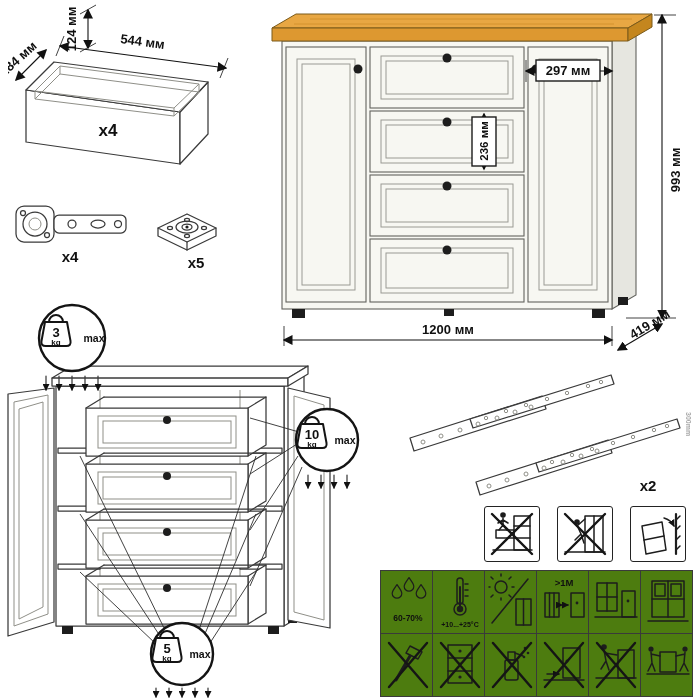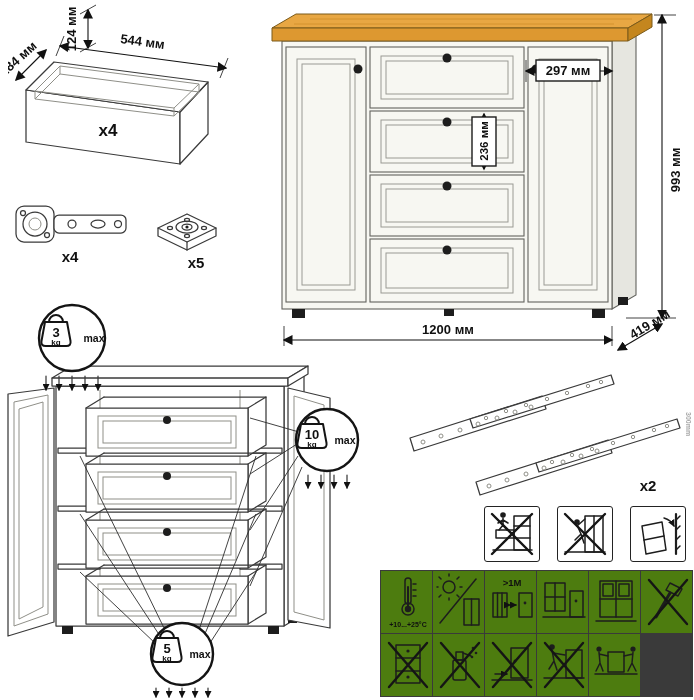--- a/index.html
+++ b/index.html
@@ -414,20 +414,28 @@
         <line class="ic" x1="10" y1="30" x2="30" y2="26"></line>
         <path class="ic" d="M30,8 A16,16 0 0 1 40,16" marker-end="url(#arrs)"></path>
       </svg>
     </div>
   </div>
 
   <div class="abs care-grid" style="left:380px;top:570px">
 
     <div class="care-cell">
       <svg width="48" height="58" viewBox="0 0 48 58">
+        <path class="ic" transform="translate(13,18) scale(.8)" d="M0,-8 C3,-3.5 6,-.5 6,3 A6,6 0 1 1 -6,3 C-6,-.5 -3,-3.5 0,-8 Z"></path>
+        <path class="ic" transform="translate(25,11) scale(.8)" d="M0,-8 C3,-3.5 6,-.5 6,3 A6,6 0 1 1 -6,3 C-6,-.5 -3,-3.5 0,-8 Z"></path>
+        <path class="ic" transform="translate(37,18) scale(.8)" d="M0,-8 C3,-3.5 6,-.5 6,3 A6,6 0 1 1 -6,3 C-6,-.5 -3,-3.5 0,-8 Z"></path>
+        <text class="ictxt" x="24" y="48">60-70%</text>
+      </svg>
+    </div>
+    <div class="care-cell">
+      <svg width="48" height="58" viewBox="0 0 48 58">
         <rect class="ic" x="21" y="5" width="6" height="26" rx="3"></rect>
         <circle class="ic" cx="24" cy="36" r="6"></circle>
         <circle class="icf" cx="24" cy="36" r="3.2"></circle>
         <line class="ic" x1="24" y1="14" x2="24" y2="33" style="stroke-width:2"></line>
         <path class="ic" d="M29,11 h3 M29,17 h3 M29,23 h3"></path>
         <text class="ictxt2" x="24" y="54">+10...+25°C</text>
       </svg>
     </div>
     <div class="care-cell">
       <svg width="48" height="58" viewBox="0 0 48 58">

